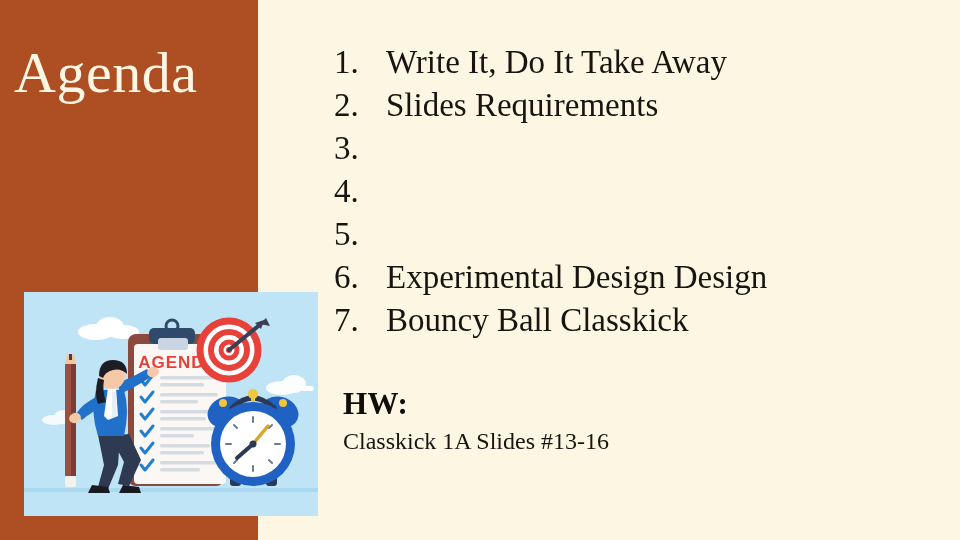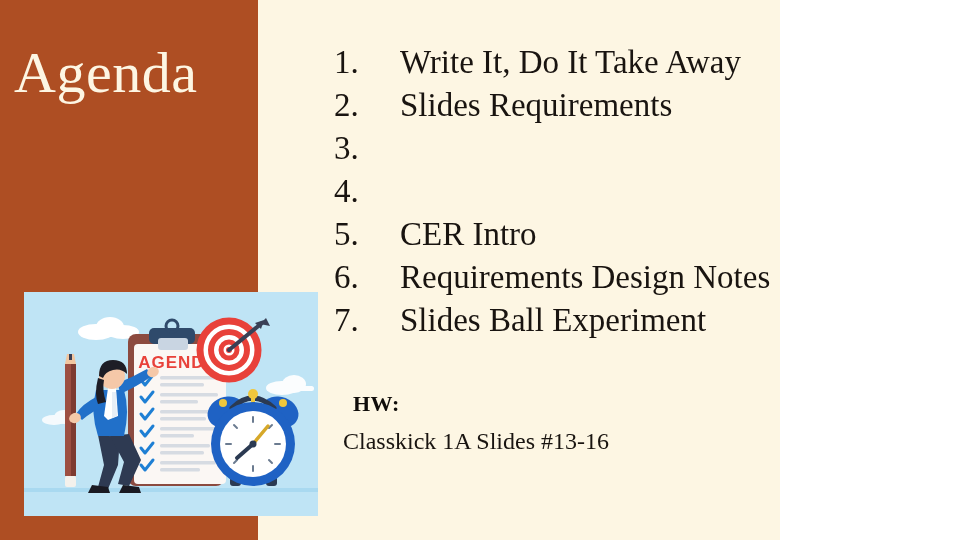--- a/index.html
+++ b/index.html
@@ -2,21 +2,21 @@
 <html><head>
 <meta charset="utf-8">
 <style>
   html, body {
     margin: 0;
     padding: 0;
     background: #ffffff;
   }
   #slide {
     position: relative;
-    width: 780px;
+    width: 960px;
     height: 540px;
     background: #fdf6e3;
     overflow: hidden;
     font-family: "Liberation Serif", "DejaVu Serif", serif;
   }
 
   
   #left-panel {
     position: absolute;
     left: 0;
@@ -66,37 +66,35 @@
     color: #191410;
     line-height: 43px;
   }
   .agenda-num {
     width: 52px;
     flex: 0 0 52px;
     text-align: left;
   }
   .agenda-text {
     white-space: nowrap;
-    margin-left: 14px;
   }
 
   
   #hw-block {
     position: absolute;
     left: 343px;
     top: 386px;
     width: 580px;
   }
   #hw-label {
-    font-size: 22px;
+    font-size: 31px;
     font-weight: bold;
     color: #100d0a;
     line-height: 36px;
     letter-spacing: 0.5px;
-    margin-left: 10px;
   }
   .hw-line {
     font-size: 24px;
     color: #191410;
     line-height: 39px;
     white-space: nowrap;
   }
 </style>
 </head>
 <body>
@@ -253,29 +251,28 @@
       <span class="agenda-text">Slides Requirements</span>
     </div>
     <div class="agenda-row">
       <span class="agenda-num">3.</span>
     </div>
     <div class="agenda-row">
       <span class="agenda-num">4.</span>
     </div>
     <div class="agenda-row">
       <span class="agenda-num">5.</span>
-      <span class="agenda-text">CER Intro</span>
     </div>
     <div class="agenda-row">
       <span class="agenda-num">6.</span>
-      <span class="agenda-text">Requirements Design Notes</span>
+      <span class="agenda-text">Experimental Design Design</span>
     </div>
     <div class="agenda-row">
       <span class="agenda-num">7.</span>
-      <span class="agenda-text">Slides Ball Experiment</span>
+      <span class="agenda-text">Bouncy Ball Classkick</span>
     </div>
   </div>
 
   <div id="hw-block">
     <div id="hw-label">HW:</div>
     <div class="hw-line">Classkick 1A Slides #13-16</div>
   </div>
 
 </div>
 

